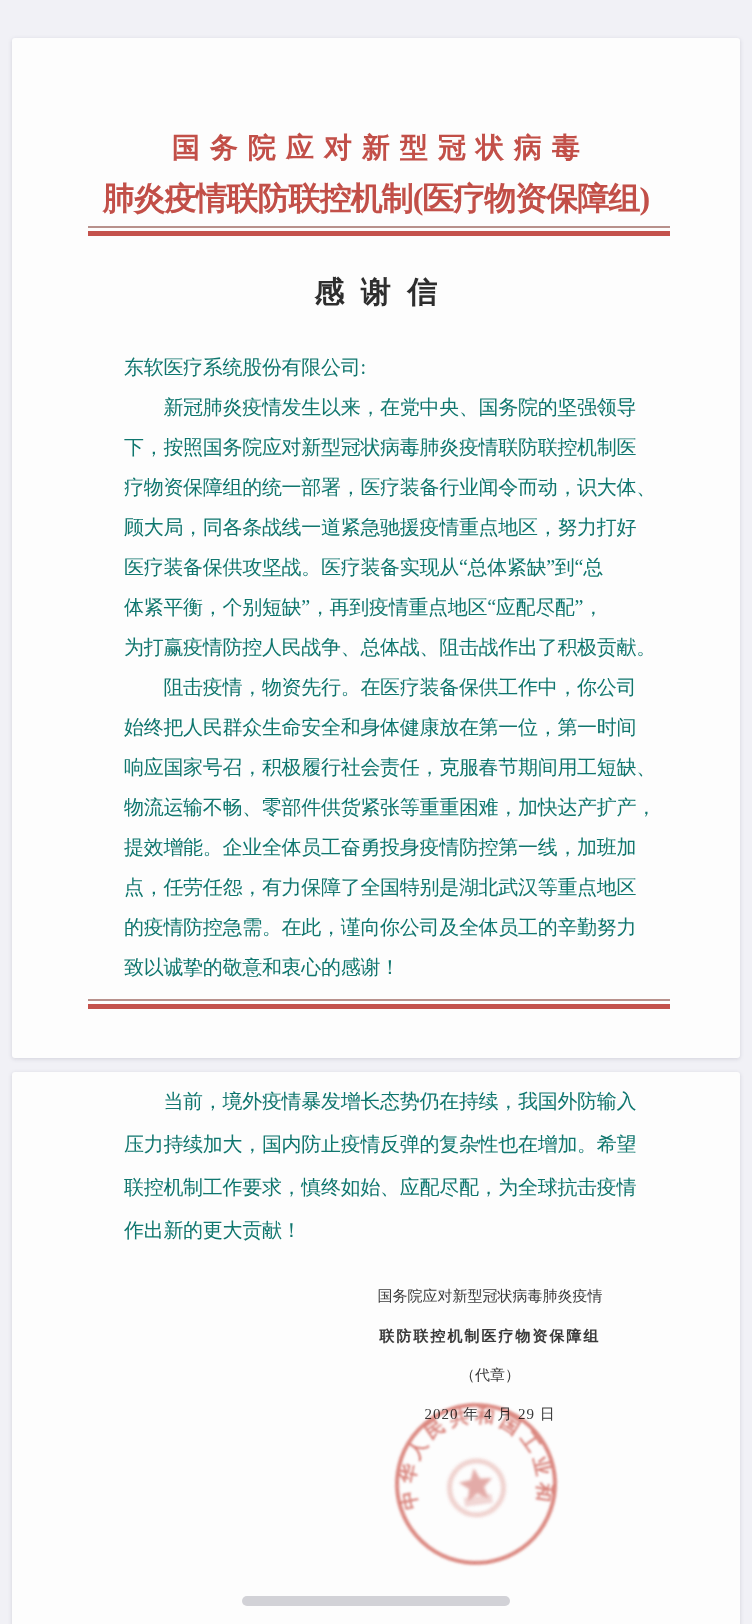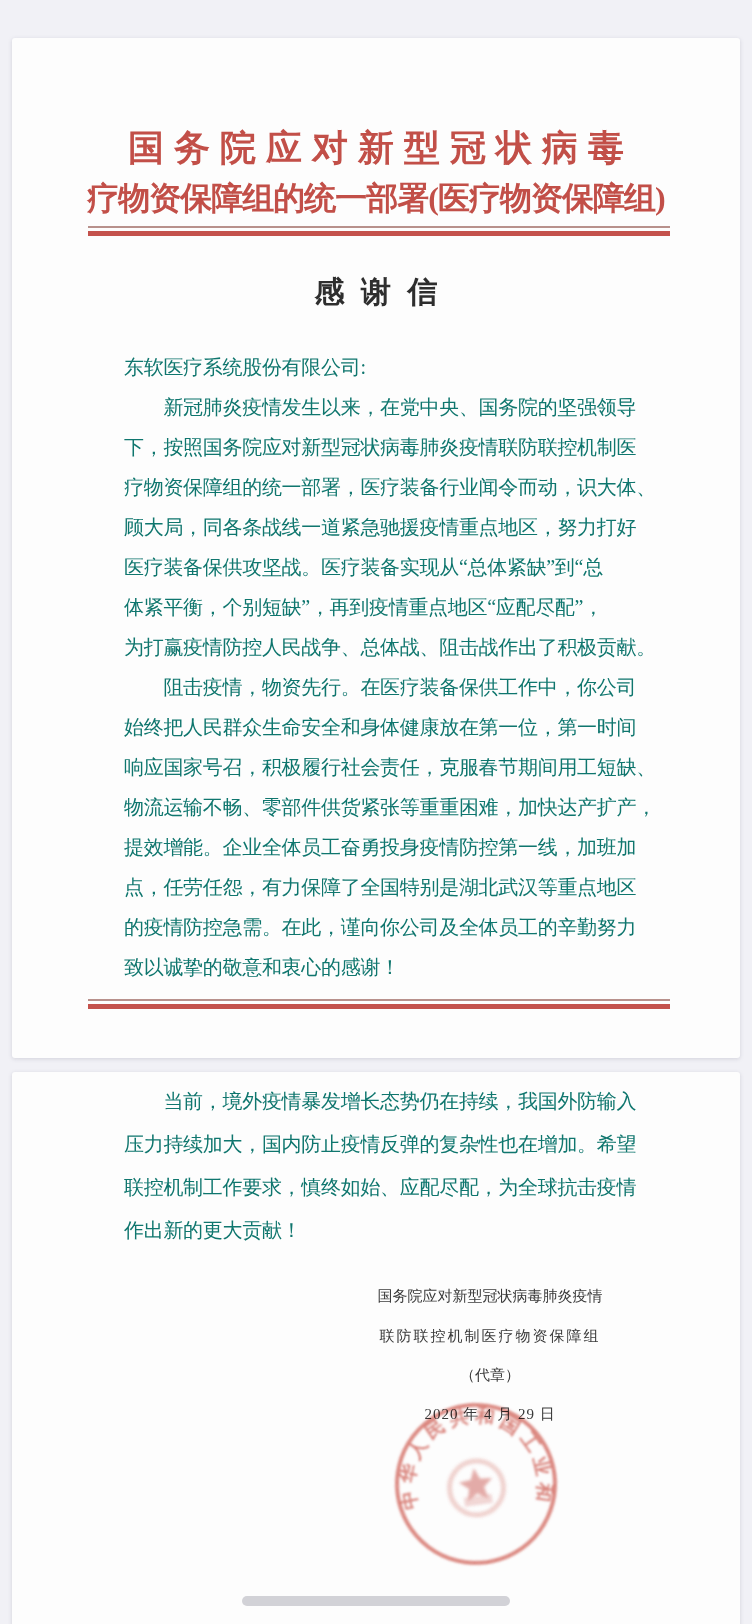--- a/index.html
+++ b/index.html
@@ -13,21 +13,21 @@
     position:absolute;left:12px;width:728px;
     background:#fdfdfd;border-radius:3px;
     box-shadow:0 1px 4px rgba(70,70,100,0.18);
   }
   #page1{top:38px;height:1020px;}
   #page2{top:1072px;height:600px;}
 
   
   .doc-header{padding-top:84px;text-align:center;color:#c24f48;font-weight:bold;}
   .doc-header .t1{
-    font-size:36px;line-height:52px;letter-spacing:10px;padding-left:10px;
+    font-size:28px;line-height:52px;letter-spacing:10px;padding-left:10px;
     white-space:nowrap;
   }
   .doc-header .t2{
     font-size:32px;line-height:48px;letter-spacing:-1px;
     white-space:nowrap;
   }
   .red-rule{margin:4px 70px 0 76px;}
   .red-rule .thin{height:2px;background:#a06c66;opacity:.75;}
   .red-rule .thick{height:5px;background:#c4524c;margin-top:3px;}
 
@@ -43,21 +43,21 @@
   }
   .body-text .line{white-space:nowrap;}
   #page2 .body-text{margin-top:8px;line-height:43px;}
 
   
   .signature{
     position:relative;margin:24px 0 0 298px;width:360px;
     text-align:center;color:#3a3a3a;font-size:15px;
   }
   .signature .s1{line-height:40px;white-space:nowrap;}
-  .signature .s2{line-height:40px;letter-spacing:2px;white-space:nowrap;}
+  .signature .s2{line-height:40px;letter-spacing:2px;white-space:nowrap;font-weight:bold;}
   .signature .s3{line-height:38px;}
   .signature .sdate{line-height:40px;letter-spacing:1px;}
 
   
   .seal{
     position:absolute;left:376px;top:324px;width:176px;height:176px;
     mix-blend-mode:multiply;opacity:.88;transform:rotate(-8deg);
     pointer-events:none;
   }
 
@@ -67,21 +67,21 @@
     width:268px;height:10px;border-radius:5px;background:#d2d2d7;
   }
 </style>
 </head>
 <body>
 
 <div class="card" id="page1">
 
   <div class="doc-header">
     <div class="t1">国务院应对新型冠状病毒</div>
-    <div class="t2">疗物资保障组的统一部署(医疗物资保障组)</div>
+    <div class="t2">肺炎疫情联防联控机制(医疗物资保障组)</div>
   </div>
 
   <div class="red-rule">
     <div class="thin"></div>
     <div class="thick"></div>
   </div>
 
   <div class="letter-title">感谢信</div>
 
   <div class="body-text">

